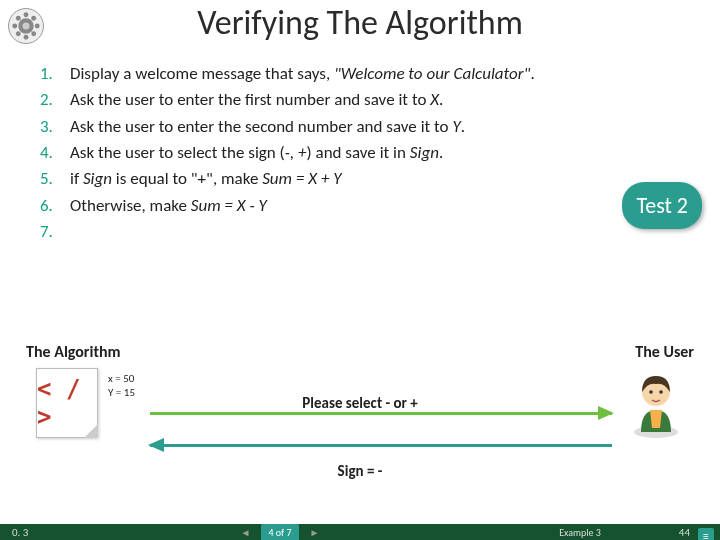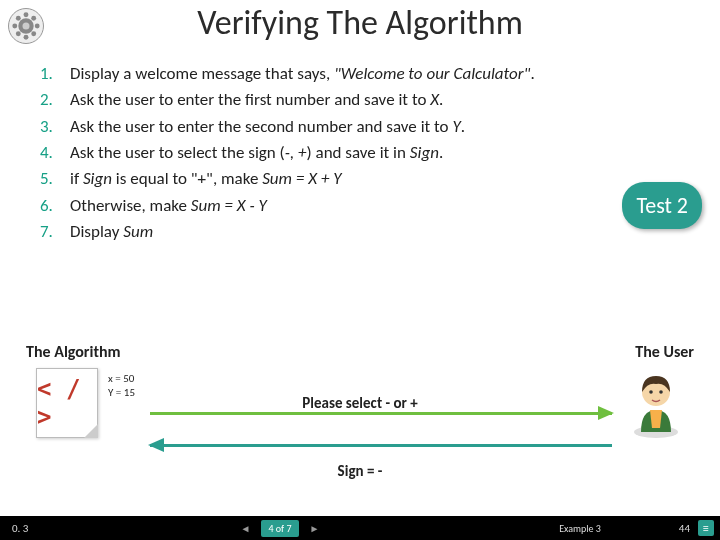--- a/index.html
+++ b/index.html
@@ -83,22 +83,22 @@
     right: -2px;
     border-width: 7px 0 7px 16px;
     border-color: transparent transparent transparent #6fbf3f;
   }
   .arrow.teal .head {
     left: -2px;
     border-width: 7px 16px 7px 0;
     border-color: transparent #2a9d8f transparent transparent;
   }
   .footer {
-    position: absolute; left: 0; right: 0; bottom: 0; height: 24px;
-    background: #000000; color: #ddd; font-size: 11px;
+    position: absolute; left: 0; right: 0; bottom: 0; height: 16px;
+    background: #14532d; color: #ddd; font-size: 11px;
     display: flex; align-items: center;
   }
   .footer .ver { width: 60px; padding-left: 12px; }
   .footer .nav { flex: 1; display: flex; justify-content: center; align-items: center; gap: 10px; }
   .footer .nav .pg { background: #2a9d8f; color: #fff; padding: 2px 8px; border-radius: 2px; font-size: 10px; }
   .footer .nav .tri { color: #999; cursor: pointer; font-size: 10px; }
   .footer .ex { width: 160px; text-align: center; font-size: 10px; }
   .footer .slide { width: 60px; text-align: right; padding-right: 30px; }
   .footer .menu {
     position: absolute; right: 6px; top: 4px; width: 16px; height: 16px;
@@ -151,21 +151,20 @@
     <li>
         <span class="num">5.</span>
         <span class="txt"><span>if </span><span class="ital">Sign</span><span> is equal to "+", make </span><span class="ital">Sum = X + Y</span><span></span></span>
       </li>
     <li>
         <span class="num">6.</span>
         <span class="txt"><span>Otherwise, make </span><span class="ital">Sum = X - Y</span><span></span></span>
       </li>
     <li>
         <span class="num">7.</span>
-        <span class="txt"><span>Display </span><span class="ital">Sum</span><span></span></span>
       </li>
   </ol>
 </div>
 
 <div class="test-badge">Test 2</div>
 
 <div class="labels">
   <span>The Algorithm</span>
   <span>The User</span>
 </div>

